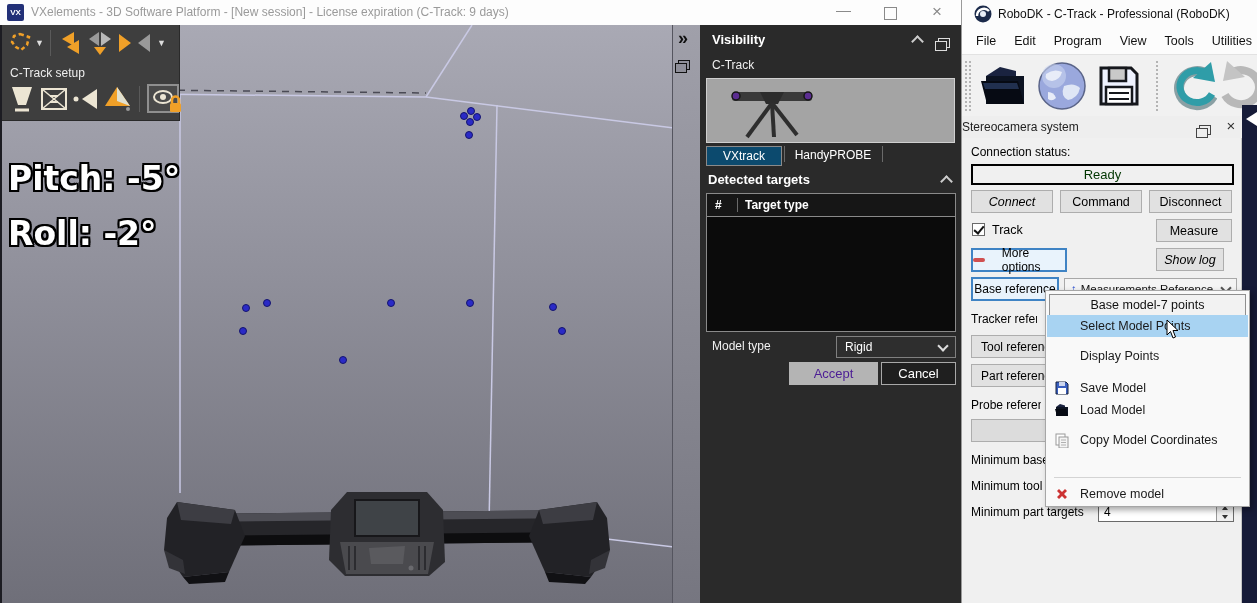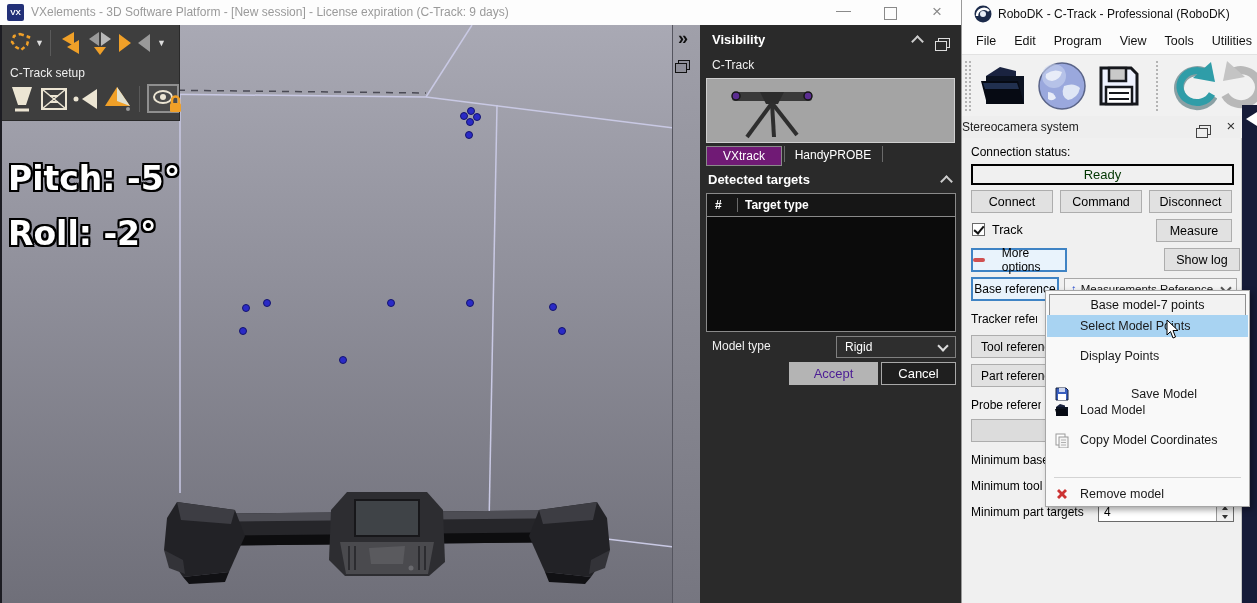--- a/index.html
+++ b/index.html
@@ -223,21 +223,21 @@
       <svg width="130" height="61">
         <rect x="25" y="13" width="80" height="9" rx="3" fill="#3a3a3a"></rect>
         <polygon points="53,13 77,13 71,25 59,25" fill="#2c2c2c"></polygon>
         <circle cx="29" cy="17" r="4" fill="#5b2d91" stroke="#161616" stroke-width="1.5"></circle>
         <circle cx="101" cy="17" r="4" fill="#5b2d91" stroke="#161616" stroke-width="1.5"></circle>
         <line x1="65" y1="24" x2="40" y2="58" stroke="#2e2e2e" stroke-width="4"></line>
         <line x1="65" y1="24" x2="67" y2="58" stroke="#2e2e2e" stroke-width="4"></line>
         <line x1="65" y1="24" x2="90" y2="56" stroke="#2e2e2e" stroke-width="4"></line>
       </svg>
     </div>
-    <div class="abs vtab" style="left:6px;top:121px;width:74px;background:#701a75;border:1px solid #8a8a8a;">VXtrack</div>
+    <div class="abs vtab" style="left:6px;top:121px;width:74px;background:#0c4a6e;border:1px solid #8a8a8a;">VXtrack</div>
     <div class="abs vtab" style="left:88px;top:121px;width:90px;">HandyPROBE</div>
     <span class="vtab-sep" style="left:84px;"></span>
     <span class="vtab-sep" style="left:182px;"></span>
     <div class="abs vis-hdr" style="left:8px;top:147px;">Detected targets</div>
     <span class="abs chev-up" style="left:242px;top:152px;"></span>
     <div class="abs" id="dt-table">
       <div id="dt-thead">
         <span style="padding-left:8px;width:22px;">#</span>
         <span style="border-left:1px solid #6a6a6a;padding-left:7px;">Target type</span>
       </div>
@@ -306,33 +306,33 @@
       <span>Stereocamera system</span>
     </div>
     <span class="abs cascade" style="left:237px;top:121px;color:#444;background:#eee;z-index:5;"></span>
     <div class="abs" style="left:261px;top:117px;width:16px;height:18px;font-size:15px;color:#333;text-align:center;z-index:5;">×</div>
 
     <div class="abs" id="rdk-body">
       <div class="lbl" style="left:9px;top:7px;">Connection status:</div>
       <div class="abs" id="status-bar">
         <span>Ready</span>
       </div>
-      <div class="btn" style="left:9px;top:52px;width:82px;height:23px;">Connect</div>
+      <div class="btn" style="left:9px;top:52px;width:82px;height:23px;font-style:italic;">Connect</div>
       <div class="btn" style="left:98px;top:52px;width:82px;height:23px;">Command</div>
       <div class="btn" style="left:187px;top:52px;width:83px;height:23px;">Disconnect</div>
       <span class="cbx" style="left:10px;top:85px;">
           <i></i>
         </span>
       <div class="lbl" style="left:30px;top:85px;font-size:12.5px;">Track</div>
       <div class="btn" style="left:194px;top:81px;width:76px;height:23px;">Measure</div>
       <div class="btn btn-focus" style="left:9px;top:110px;width:96px;height:24px;font-size:12px;gap:17px;">
         <span style="width:13px;height:4px;background:#d05050;border-radius:2px;display:inline-block;"></span>
         <span>More options</span>
       </div>
-      <div class="btn" style="left:202px;top:110px;width:76px;height:23px;">Show log</div>
+      <div class="btn" style="left:194px;top:110px;width:68px;height:23px;font-style:italic;">Show log</div>
       <div class="btn btn-focus" style="left:9px;top:139px;width:88px;height:24px;font-size:12px;">Base reference</div>
       <div class="abs" id="combo">
         <span style="color:#2b4fd0;font-weight:bold;">↑</span>
         <span style="flex:1;white-space:nowrap;overflow:hidden;">Measurements Reference</span>
         <span class="chev-dn" style="border-color:#555;margin-top:-3px;"></span>
       </div>
       <div class="lbl" style="left:9px;top:174px;width:66px;overflow:hidden;">Tracker reference</div>
       <div class="btn" style="left:9px;top:197px;width:140px;height:23px;justify-content:flex-start;padding-left:9px;font-size:12px;">Tool reference</div>
       <div class="btn" style="left:9px;top:226px;width:140px;height:23px;justify-content:flex-start;padding-left:9px;font-size:12px;">Part reference</div>
       <div class="lbl" style="left:9px;top:260px;width:70px;overflow:hidden;">Probe reference</div>
@@ -355,21 +355,21 @@
   <div class="abs" id="navy-strip">
     <svg width="15" height="30">
         <polygon points="4,14 15,7 15,21" fill="#fff"></polygon>
       </svg>
   </div>
 
   <div class="abs" id="ctx-menu">
       <div class="mi-framed" style="top: 3px;">Base model-7 points</div>
       <div class="mi mi-sel" style="top: 24px;">Select Model Points</div>
       <div class="mi" style="top: 54px;">Display Points</div>
-      <div class="mi" style="top: 92px; text-align: center;">Save Model<span class="mi-ico"><svg width="16" height="16">
+      <div class="mi" style="top: 86px;">Save Model<span class="mi-ico"><svg width="16" height="16">
             <path d="M2,2 h10 l2,2 v10 h-12 z" fill="#3a5fbf" stroke="#16223f" stroke-width="1"></path>
             <rect x="5" y="2" width="6" height="4" fill="#cdd6ee"></rect>
             <rect x="4" y="8" width="8" height="6" fill="#fff"></rect>
           </svg></span></div>
       <div class="mi" style="top: 108px;">Load Model<span class="mi-ico"><svg width="16" height="16">
             <polygon points="2,5 14,5 14,14 2,14" fill="#0c1322"></polygon>
             <polygon points="2,5 6,2 11,3.5 11,5" fill="#1a2340"></polygon>
             <polygon points="1,7 12,7 14,14 3,14" fill="#060a13"></polygon>
           </svg></span></div>
       <div class="mi" style="top: 138px;">Copy Model Coordinates<span class="mi-ico"><svg width="16" height="16">

